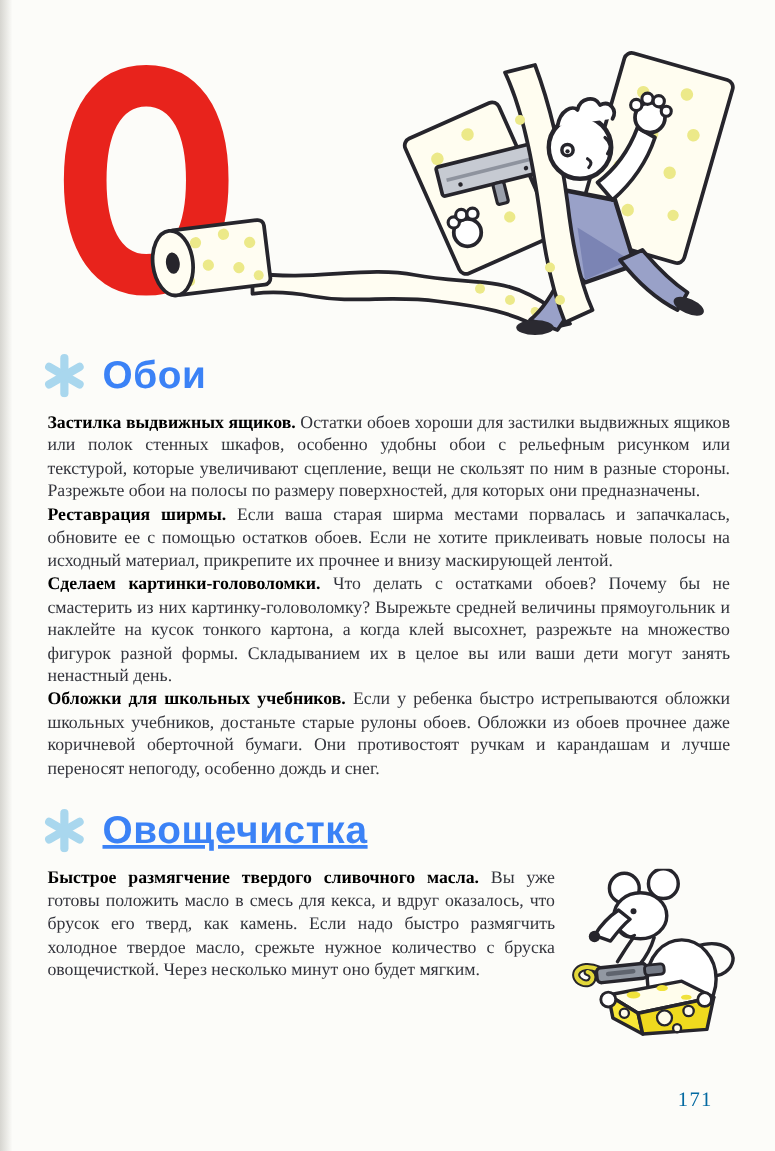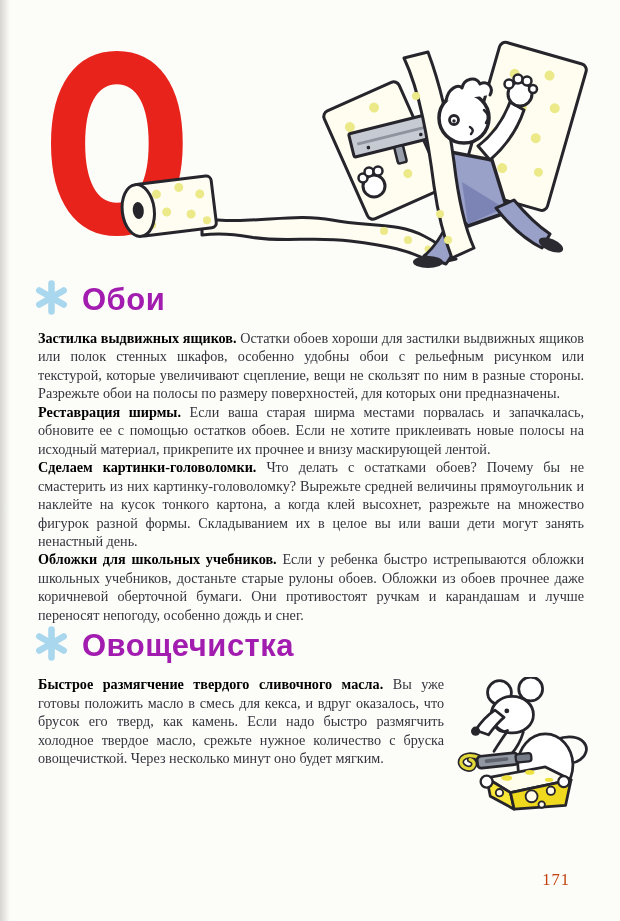--- a/index.html
+++ b/index.html
@@ -9,39 +9,39 @@
     font-family:"Liberation Serif",serif;
   }
   .page::before{
     content:"";position:absolute;left:0;top:0;bottom:0;width:10px;
     background:linear-gradient(to right,#d6d5d0,rgba(252,252,249,0));
     z-index:5;pointer-events:none;
   }
   .illustration-top{position:absolute;top:0;left:0;width:620px;height:278px;}
   .content{position:absolute;top:278px;left:38px;width:546px;}
   .section-title{
-    display:flex;align-items:flex-start;gap:13px;
-    margin:2px 0 9px -4px;color:#a21caf;
+    display:flex;align-items:center;gap:13px;
+    margin:2px 0 9px -4px;color:#3b82f6;
     font-family:"Liberation Sans",sans-serif;font-weight:700;
     font-size:31px;line-height:40px;letter-spacing:.5px;
   }
-  .section-title.second{margin-top:2px;}
+  .section-title.second{margin-top:20px;text-decoration:underline;}
   .asterisk{flex:0 0 auto;}
   .para{
     margin:0;text-align:justify;
     font-size:14.2px;line-height:18.45px;color:#33343c;
   }
   .lead{color:#000000;font-weight:700;}
   .float-illo{
     float:right;width:150px;height:134px;
     margin:2px -18px 4px 8px;
   }
   .page-number{
     position:absolute;right:50px;top:870px;
-    font-family:"Liberation Serif",serif;font-size:16.5px;color:#c2410c;
+    font-family:"Liberation Serif",serif;font-size:16.5px;color:#0369a1;
     letter-spacing:1px;
   }
   svg .ln{stroke:#26252c;stroke-linejoin:round;stroke-linecap:round;}
 </style>
 </head>
 <body>
 
 <div class="page">
 
   <div class="illustration-top">

